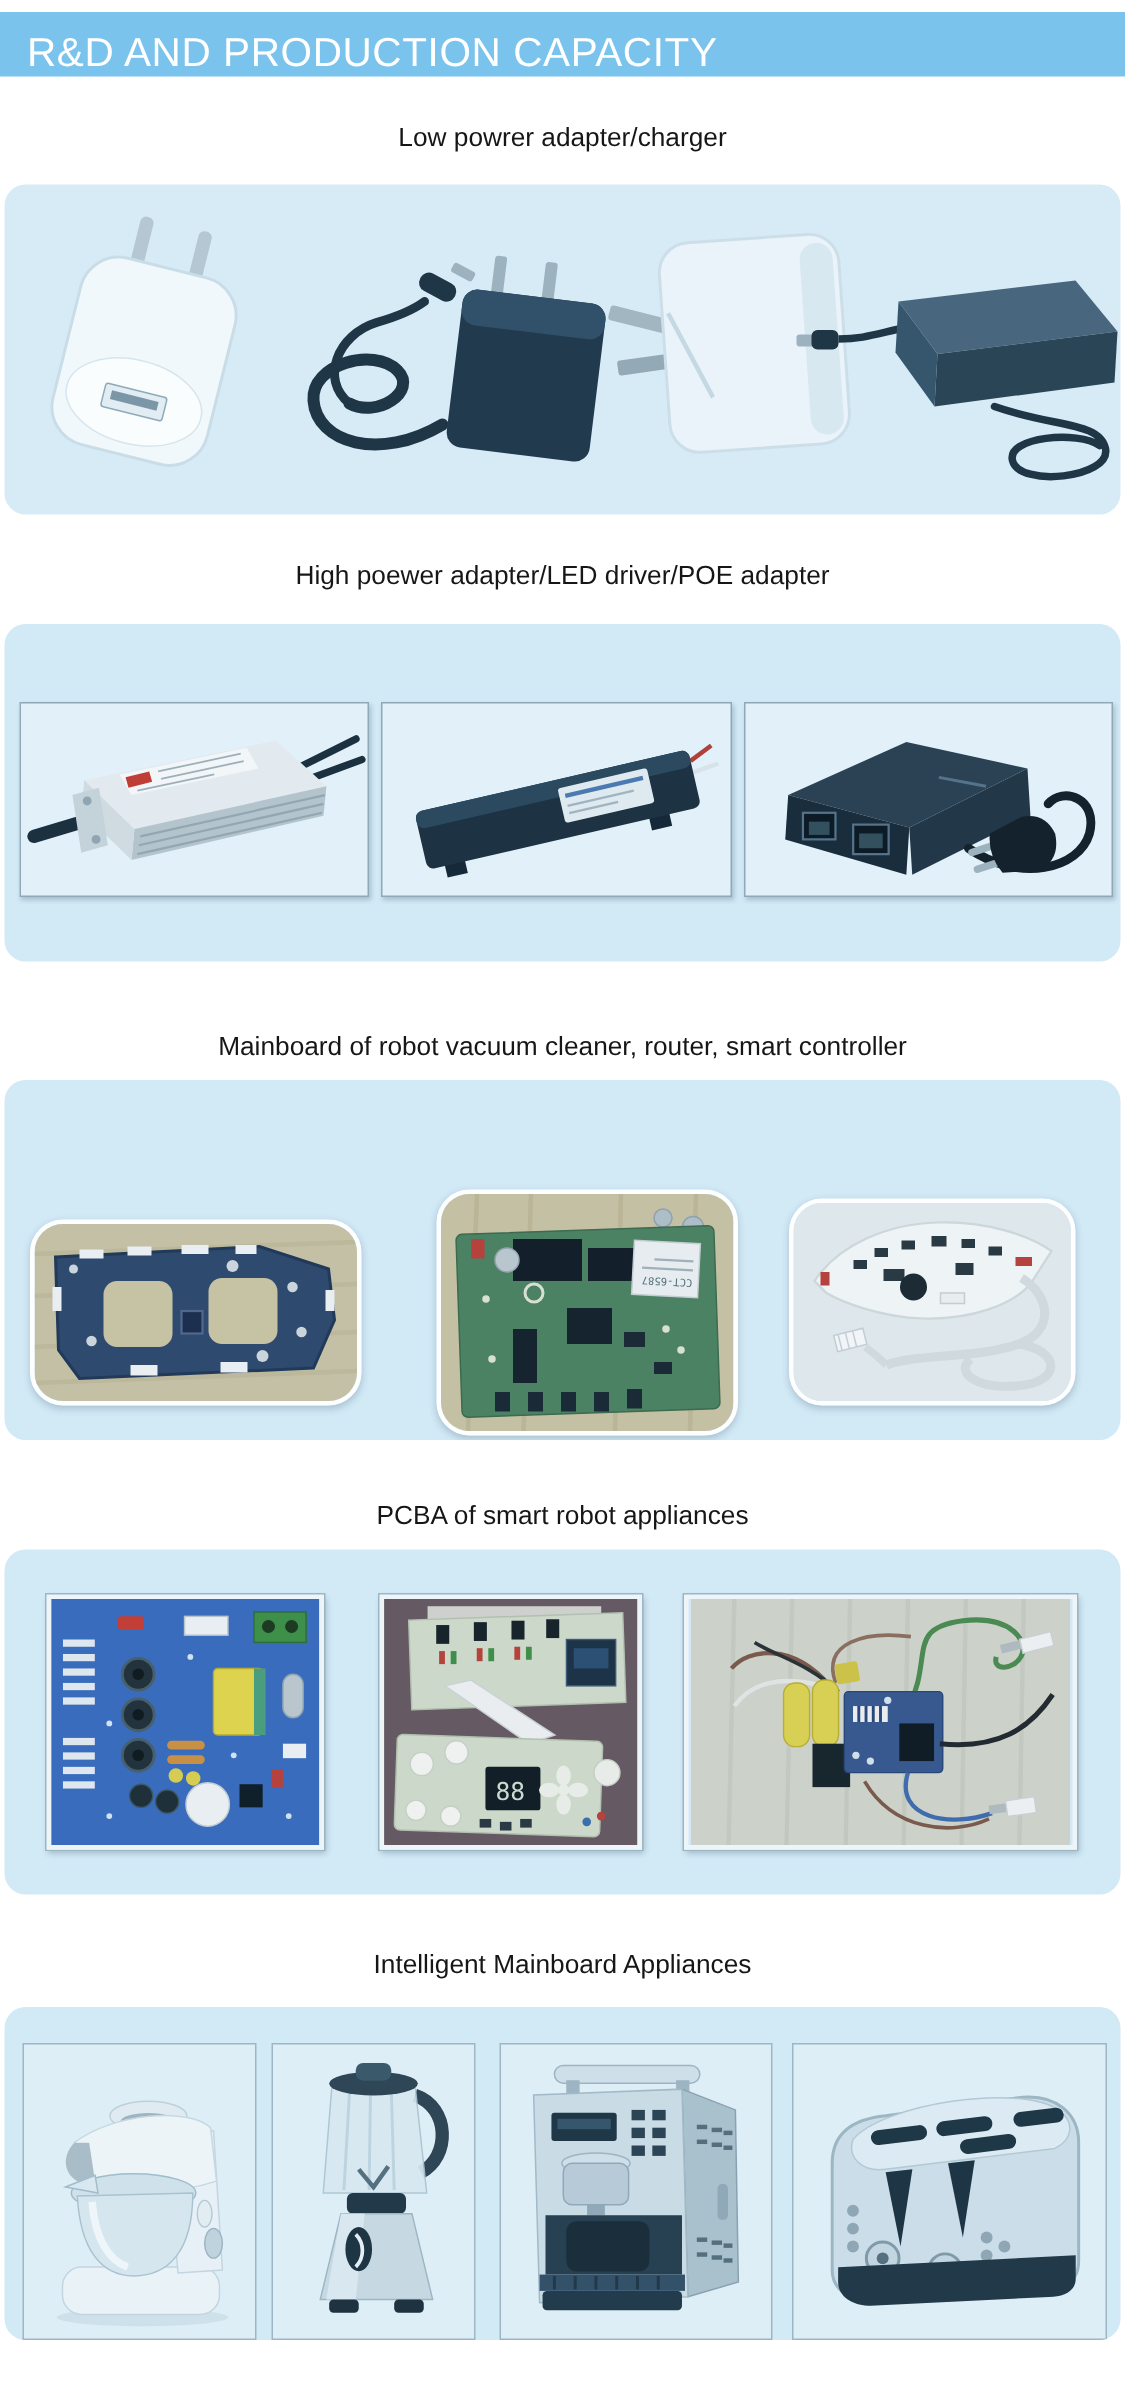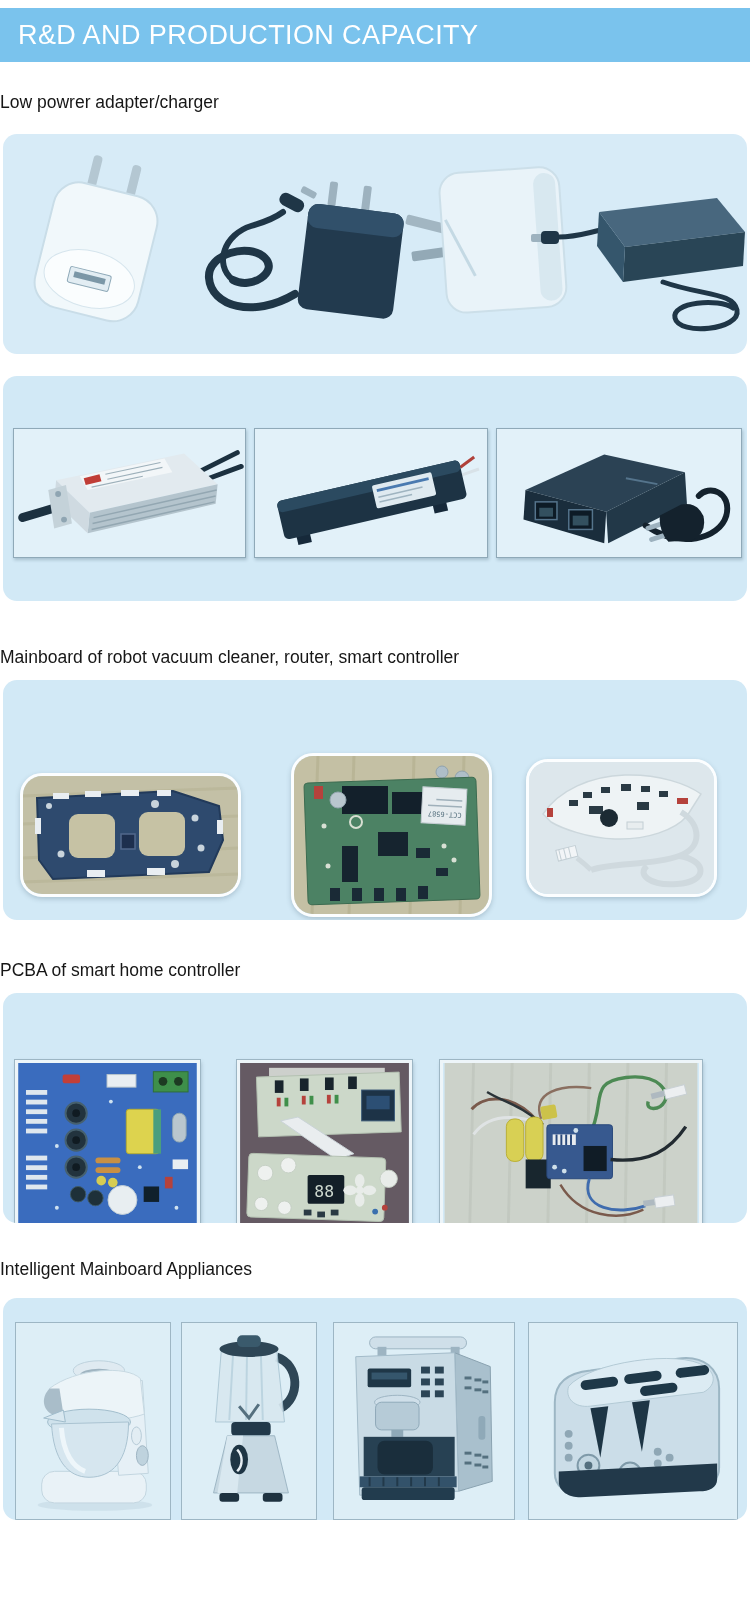--- a/index.html
+++ b/index.html
@@ -1,23 +1,23 @@
 <!DOCTYPE html>
 <html style="--header-bg: #7ac3ed; --banner-bg: #d2e9f6; --photo-bg: #e2f1f9; --title-color: #161616;"><head>
 <meta charset="utf-8">
 <style>
   :root{
     --header-bg:#7ac3ed; --banner-bg:#d2e9f6; --photo-bg:#e2f1f9; --title-color:#161616;
   }
   html,body{margin:0;padding:0;background:#fff;}
   .page{width:750px;height:1600px;background:#ffffff;position:relative;overflow:hidden;
         font-family:"Liberation Sans",sans-serif;}
-  .header{margin-top:8px;height:54px;background:var(--header-bg);color:#ffffff;
+  .header{margin-top:8px;height:43px;background:var(--header-bg);color:#ffffff;
           font-size:27px;font-weight:300;line-height:54px;padding-left:18px;letter-spacing:.4px;}
-  .section-title{font-size:17.5px;color:var(--title-color);height:21px;line-height:21px;}
+  .section-title{font-size:17.5px;color:var(--title-color);text-align:center;height:21px;line-height:21px;}
   .banner{margin-left:3px;margin-right:3px;border-radius:14px;background:var(--banner-bg);
           position:relative;overflow:hidden;}
   svg{display:block;}
 
   
   .sec1 .section-title{margin-top:30px}.sec1 .banner{margin-top:21px;height:220px;background:#d7ebf7}
   .sec2 .section-title{margin-top:30px}.sec2 .banner{margin-top:22px;height:225px}
   .sec3 .section-title{margin-top:46px}.sec3 .banner{margin-top:12px;height:240px}
   .sec4 .section-title{margin-top:40px}.sec4 .banner{margin-top:12px;height:230px}
   .sec5 .section-title{margin-top:36px}.sec5 .banner{margin-top:18px;height:222px}
@@ -30,21 +30,21 @@
 
   
   .frame3{position:absolute;border-radius:22px;border:3px solid rgba(255,255,255,.92);
           overflow:hidden;box-shadow:0 2px 5px rgba(50,80,100,.25);box-sizing:content-box;}
   .f3a{left:17px;top:93px;width:215px;height:118px}
   .f3b{left:288px;top:73px;width:195px;height:158px}
   .f3c{left:523px;top:79px;width:185px;height:132px}
   .frame3 svg{width:100%;height:100%;}
 
   
-  .frames4{display:flex;padding:30px 0 0 12px;margin-top:37px;}
+  .frames4{display:flex;padding:30px 0 0 28px;}
   .frame4{height:170px;border:3px solid #edf5f9;box-shadow:0 0 0 1px #9db6c4,1px 2px 4px rgba(40,70,90,.3);
           box-sizing:border-box;}
   .f4a{width:185px}.f4b{width:175px;margin-left:37px}.f4c{width:262px;margin-left:28px}
   .frame4 svg{width:100%;height:100%;}
 
   
   .frames5{display:flex;padding:24px 0 0 12px;}
   .frame5{height:198px;background:#ddeef6;border:1px solid #9db6c4;box-sizing:border-box;}
   .f5a{width:156px}.f5b{width:136px;margin-left:10px}.f5c{width:182px;margin-left:16px}.f5d{width:210px;margin-left:13px}
   .frame5 svg{width:100%;height:100%;}
@@ -103,20 +103,21 @@
           <polygon points="596,78 714,64 742,98 622,113" fill="#48677e"></polygon>
           <polygon points="622,113 742,98 740,132 620,148" fill="#294556"></polygon>
           <polygon points="596,78 622,113 620,148 594,112" fill="#35566c"></polygon>
           <path d="M660 148 C 700 162 730 158 734 176 C 738 196 676 202 672 184 C 668 168 716 164 730 174" fill="none" stroke="#1f3647" stroke-width="5" stroke-linecap="round"></path>
         </g>
       </svg>
     </div>
   </div>
 
   <div class="section sec2">
+    <div class="section-title">High poewer adapter/LED driver/POE adapter</div>
     <div class="banner">
       <div class="frames2">
         <div class="frame2" style="flex:0 0 233px">
           <svg viewBox="0 0 233 130">
             <path d="M8 90 L48 78" stroke="#1c3140" stroke-width="9" stroke-linecap="round"></path>
             <path d="M190 42 L226 24" stroke="#1c3140" stroke-width="5" stroke-linecap="round"></path>
             <path d="M192 52 L230 38" stroke="#1c3140" stroke-width="5" stroke-linecap="round"></path>
             <polygon points="42,52 172,25 206,56 76,85" fill="#e2eaef"></polygon>
             <polygon points="76,85 206,56 204,76 74,106" fill="#b4c4cd"></polygon>
             <g stroke="#93a7b2" stroke-width="1.5">
@@ -279,21 +280,21 @@
               <line x1="36" y1="86" x2="36" y2="97" stroke="#c2ced4"></line>
             <line x1="41" y1="86" x2="41" y2="97" stroke="#c2ced4"></line>
           </g>
           <path d="M48 96 C 56 102 60 106 62 108" fill="none" stroke="#cfd9de" stroke-width="5"></path>
         </svg>
       </div>
     </div>
   </div>
 
   <div class="section sec4">
-    <div class="section-title">PCBA of smart home controller</div>
+    <div class="section-title">PCBA of smart robot appliances</div>
     <div class="banner">
       <div class="frames4">
         <div class="frame4 f4a">
           <svg viewBox="0 0 185 170">
             <rect width="185" height="170" fill="#3a6cbe"></rect>
             <g fill="#dfe7ee">
               <rect x="8" y="28" width="22" height="5"></rect>
                 <rect x="8" y="38" width="22" height="5"></rect>
               <rect x="8" y="48" width="22" height="5"></rect>
                 <rect x="8" y="58" width="22" height="5"></rect>

